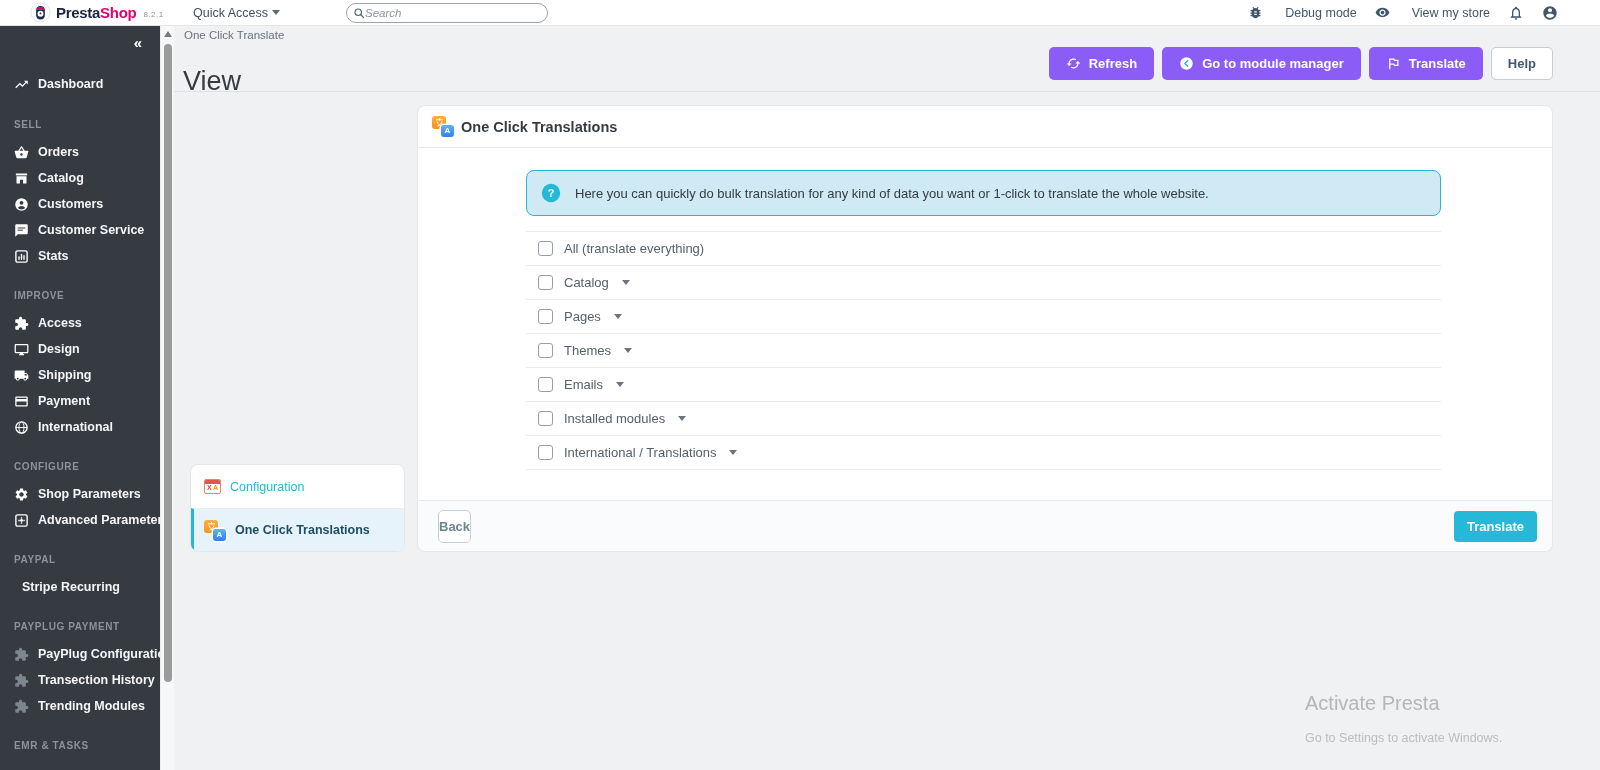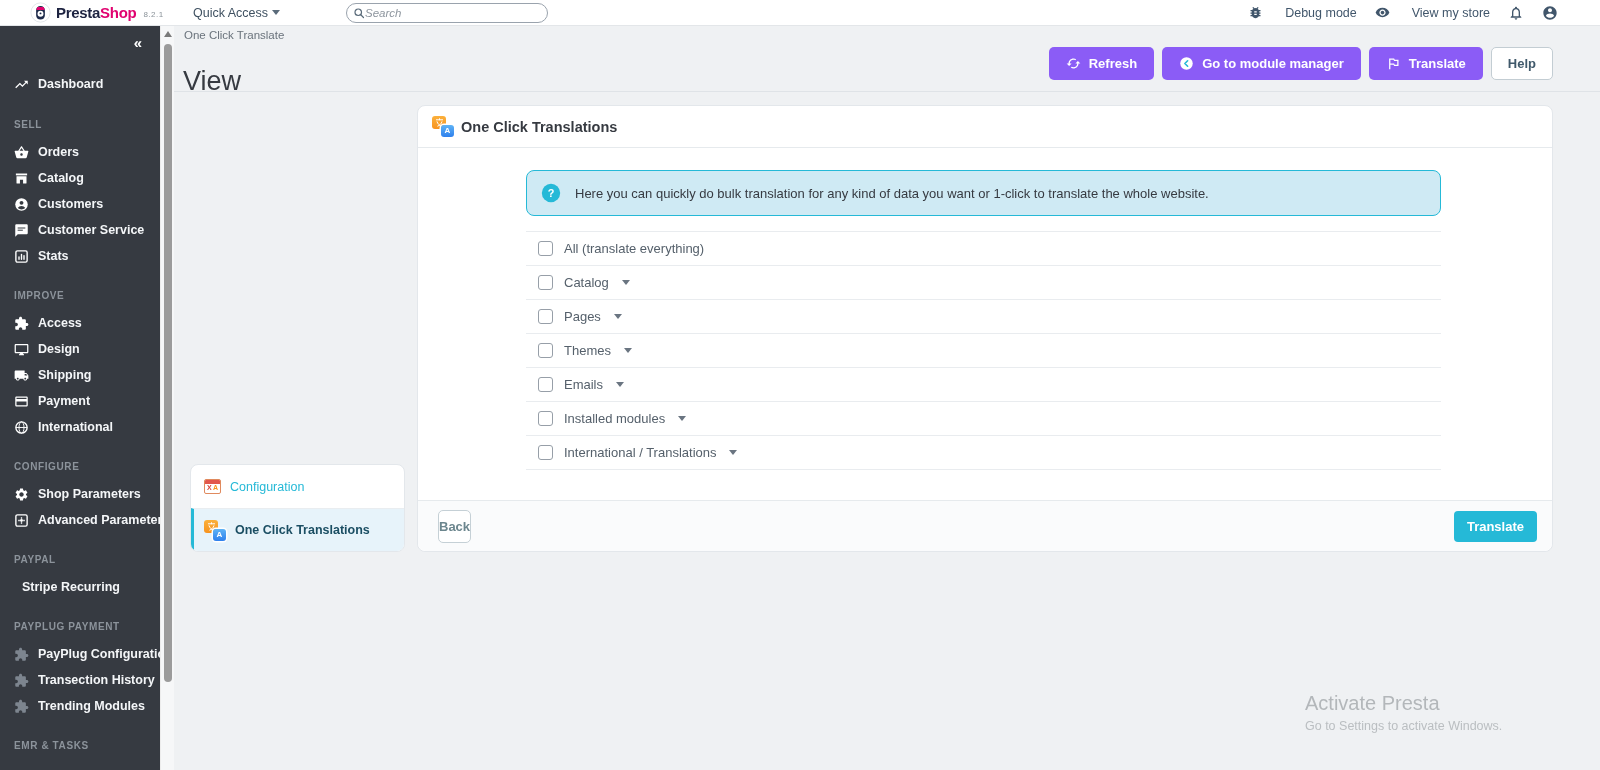--- a/index.html
+++ b/index.html
@@ -88,21 +88,21 @@
   .checkbox { width:15px; height:15px; border:1.6px solid #979fa8; border-radius:3px; background:#fff; flex:none; cursor:pointer; }
   .opt-label { font-size:13px; color:#55606b; }
   .opt-caret { width:0; height:0; border-left:4.5px solid transparent; border-right:4.5px solid transparent; border-top:5.5px solid #6a7581; margin-left:2px; cursor:pointer; }
   .panel-footer { height:51px; background:#fafbfc; border-top:1px solid #e6eaed; border-radius:0 0 8px 8px; display:flex; align-items:center; justify-content:space-between; padding:0 15px 0 20px; }
   .btn-back { height:33px; padding:0 0; background:#fff; border:1px solid #c5d0d6; border-radius:5px; color:#6c868e; font-size:13px; font-weight:600; cursor:pointer; font-family:inherit; }
   .btn-translate-footer { height:31px; padding:0 13px; background:#25b9d7; border:none; border-radius:4px; color:#fff; font-size:13px; font-weight:600; cursor:pointer; font-family:inherit; }
 
   
   .watermark { position:absolute; left:1131px; top:666px; color:#b6babd; }
   .watermark .wm1 { font-size:20px; font-weight:300; color:#b3b7ba; }
-  .watermark .wm2 { font-size:12.5px; margin-top:4px; color:#babec1; }
+  .watermark .wm2 { font-size:12.5px; margin-top:16px; color:#babec1; }
 </style>
 </head>
 <body>
 
 <div class="topbar">
   <div class="brand">
     <span class="icon brand-mark">
       <svg viewBox="0 0 24 24">
           <circle cx="12" cy="12" r="11" fill="#fff" stroke="#dfe3e7" stroke-width="1"></circle>
           <path d="M12 4.6c-3 0-5 2-5 5v5.5c0 3 2 4.9 5 4.9s5-1.9 5-4.9V9.6c0-3-2-5-5-5z" fill="#1d2a4a"></path>

